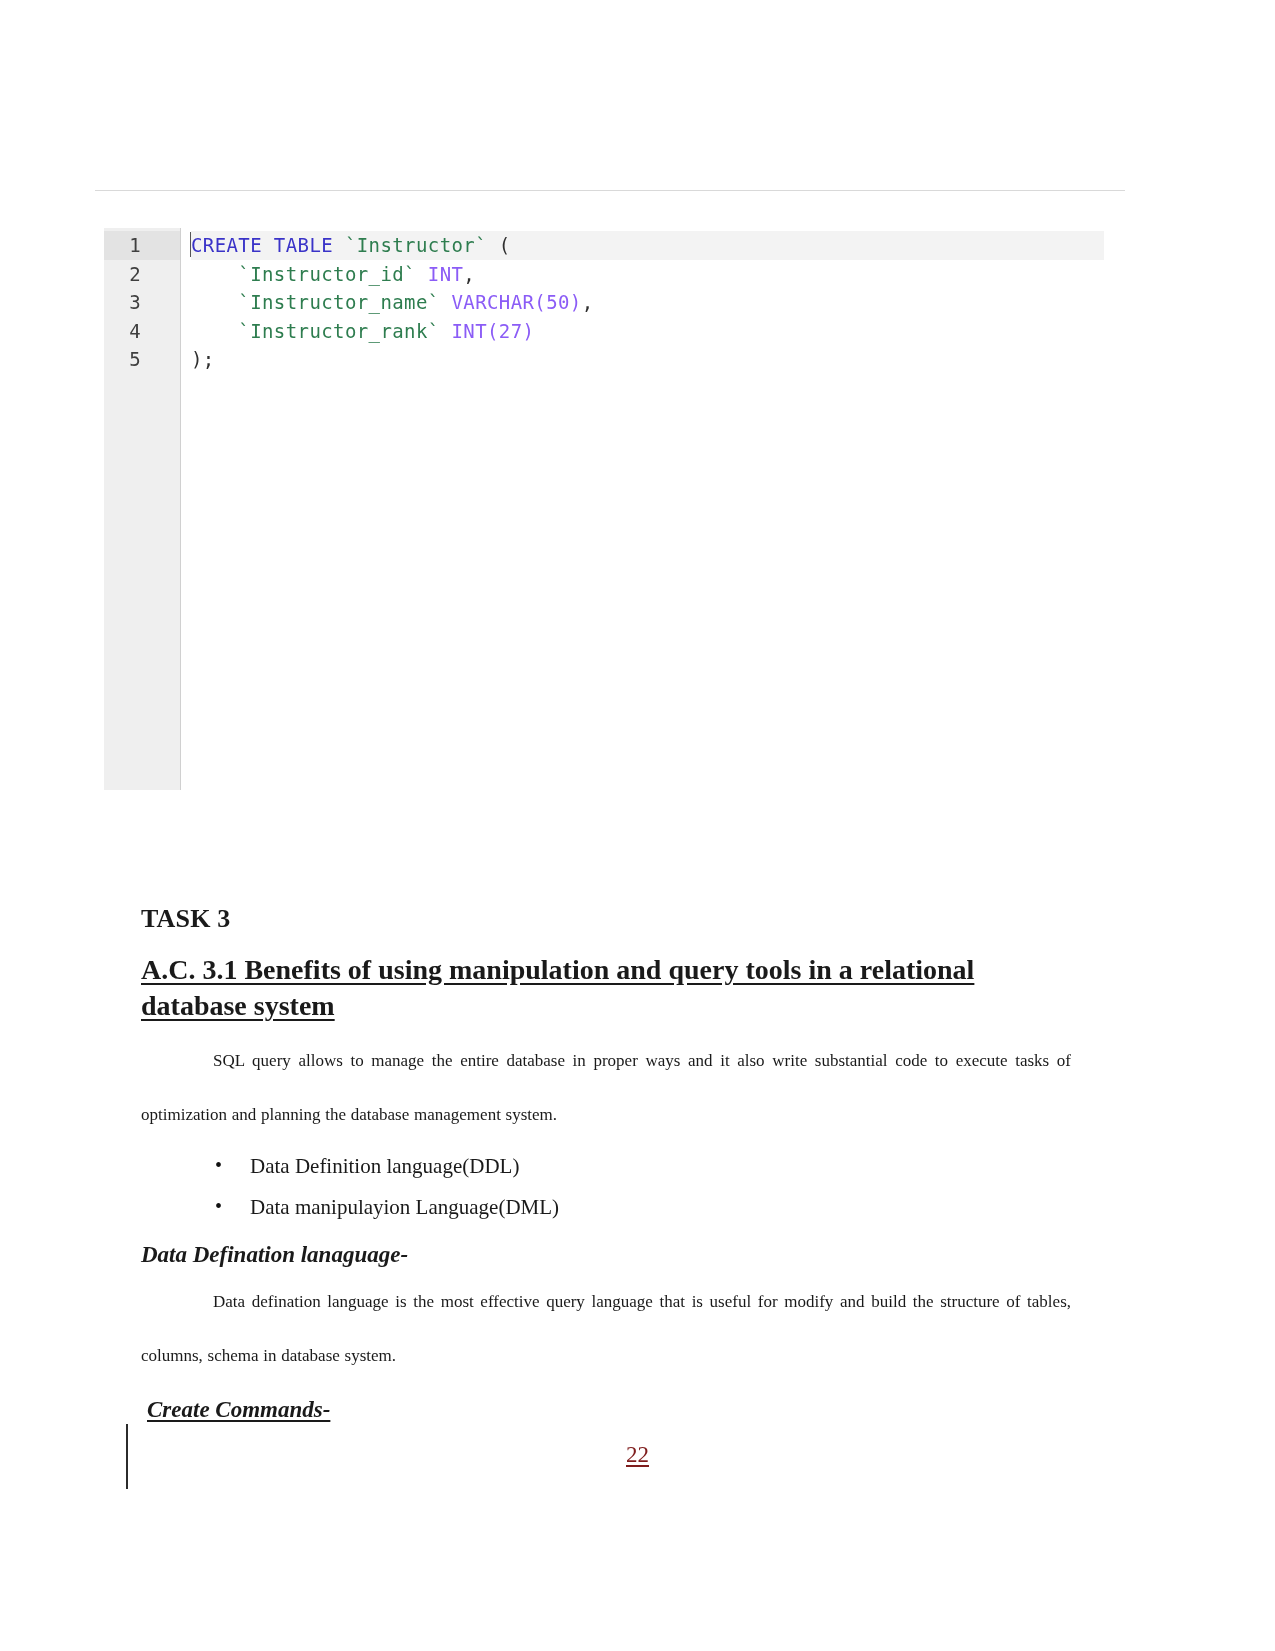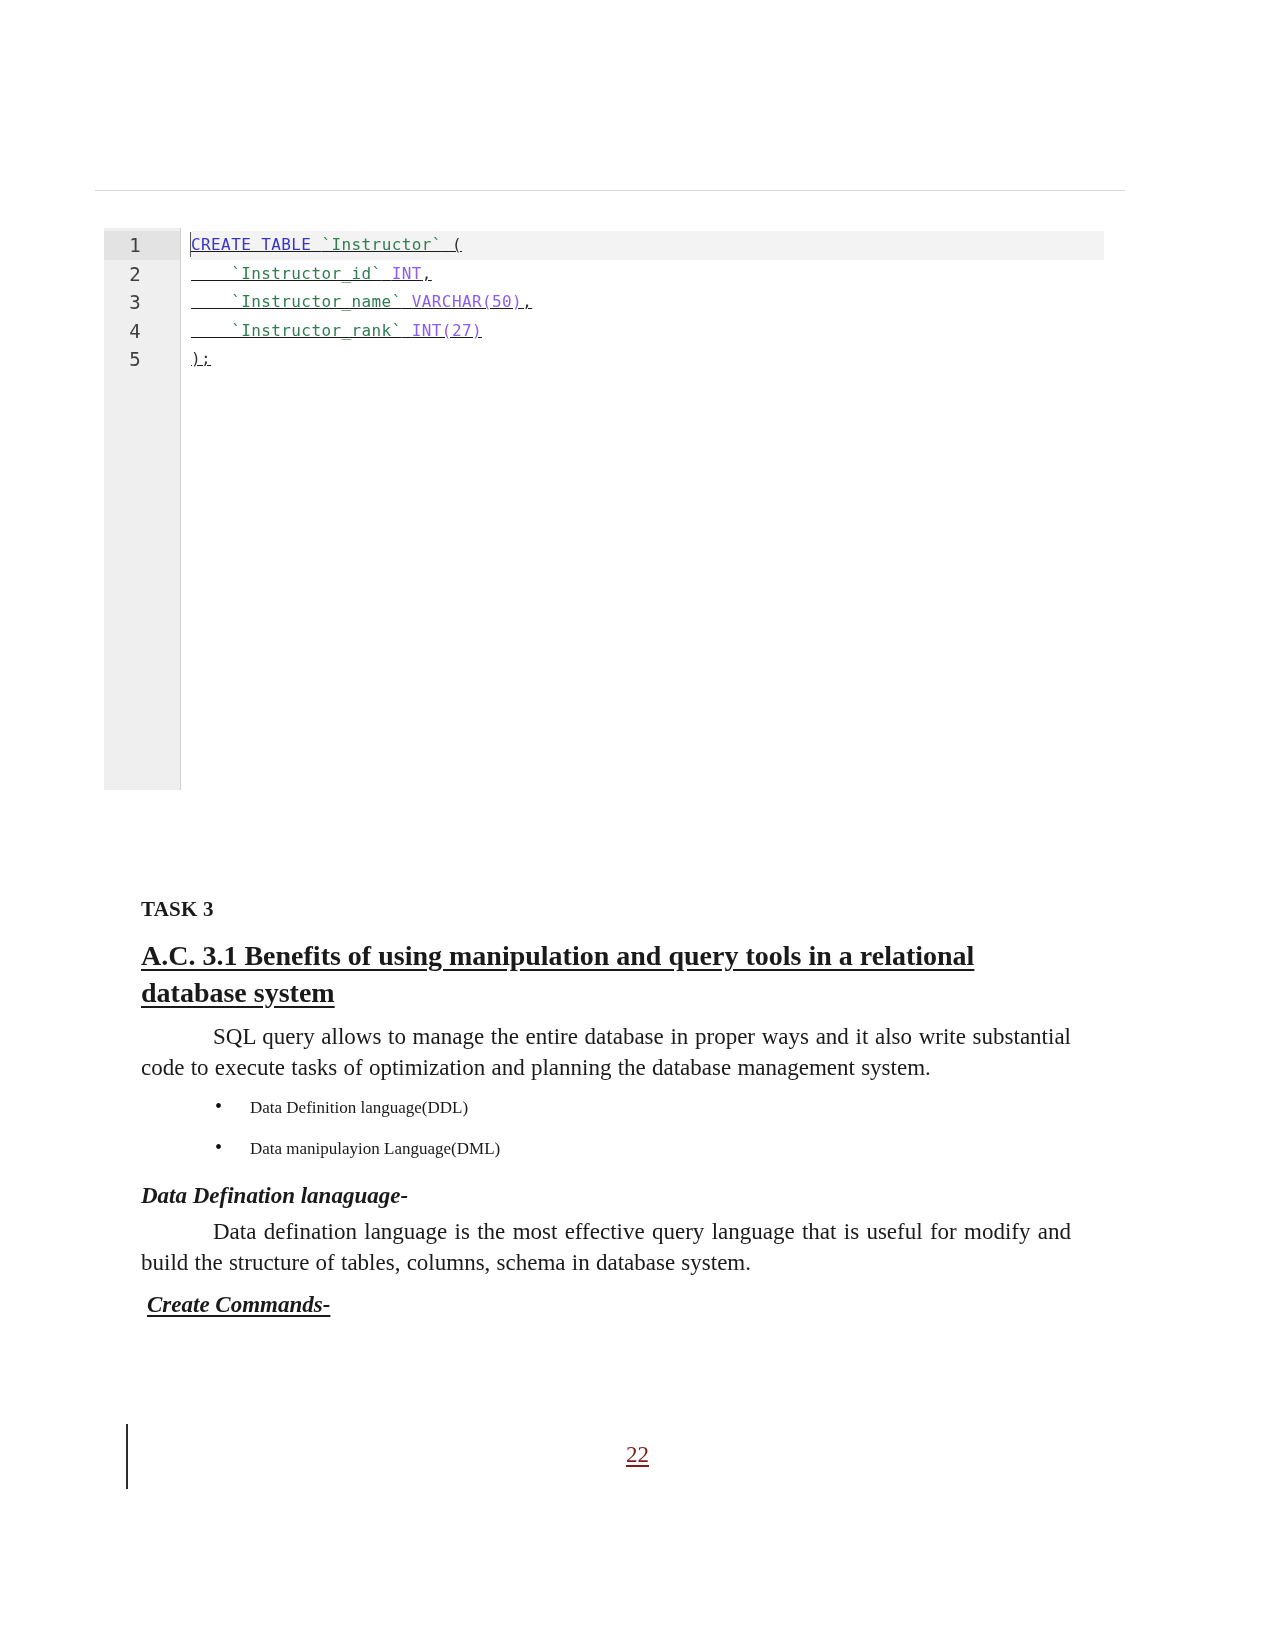--- a/index.html
+++ b/index.html
@@ -68,25 +68,24 @@
   }
   .code-body {
     flex: 1 1 auto;
     padding-top: 3px;
     padding-left: 10px;
     position: relative;
   }
   .code-body .cl {
     display: block;
     font-family: "DejaVu Sans Mono", "Liberation Mono", monospace;
-    font-size: 16px;
+    font-size: 19px;
     line-height: 28.5px;
     white-space: pre;
     letter-spacing: 0.4px;
-    text-decoration: underline;
   }
   .code-body .cl.active {
     background: #f3f3f3;
   }
   .tok-kw   { color: #3a33c8; }
   .tok-id   { color: #2e7d4f; }
   .tok-type { color: #8b5cf6; }
   .tok-pl   { color: #303030; }
   .caret {
     position: absolute;
@@ -98,50 +97,50 @@
   }
 
   
   .content {
     position: absolute;
     left: 141px;
     top: 895px;
     width: 930px;
   }
   .h-task {
-    font-size: 21px;
+    font-size: 26px;
     font-weight: bold;
     line-height: 1.25;
-    margin: 1px 0 16px 0;
+    margin: 8px 0 16px 0;
     letter-spacing: 0.2px;
   }
   .h-ac {
     font-size: 28px;
     line-height: 1.3;
     margin: 0 0 10px 0;
     text-decoration: underline;
     text-underline-offset: 4px;
     display: inline-block;
   }
   .para {
-    font-size: 23px;
-    line-height: 31px;
+    font-size: 17px;
+    line-height: 54px;
     margin: 0 0 0 0;
     text-align: justify;
     text-indent: 72px;
     word-spacing: 0.5px;
   }
 
   ul.bullets {
     margin: 4px 0 4px 0;
     padding-left: 74px;
     list-style: none;
   }
   ul.bullets li {
-    font-size: 17px;
+    font-size: 21px;
     line-height: 41px;
     position: relative;
     padding-left: 35px;
   }
   ul.bullets li::before {
     content: "\2022";
     position: absolute;
     left: 0;
     top: -1px;
     font-size: 20px;

